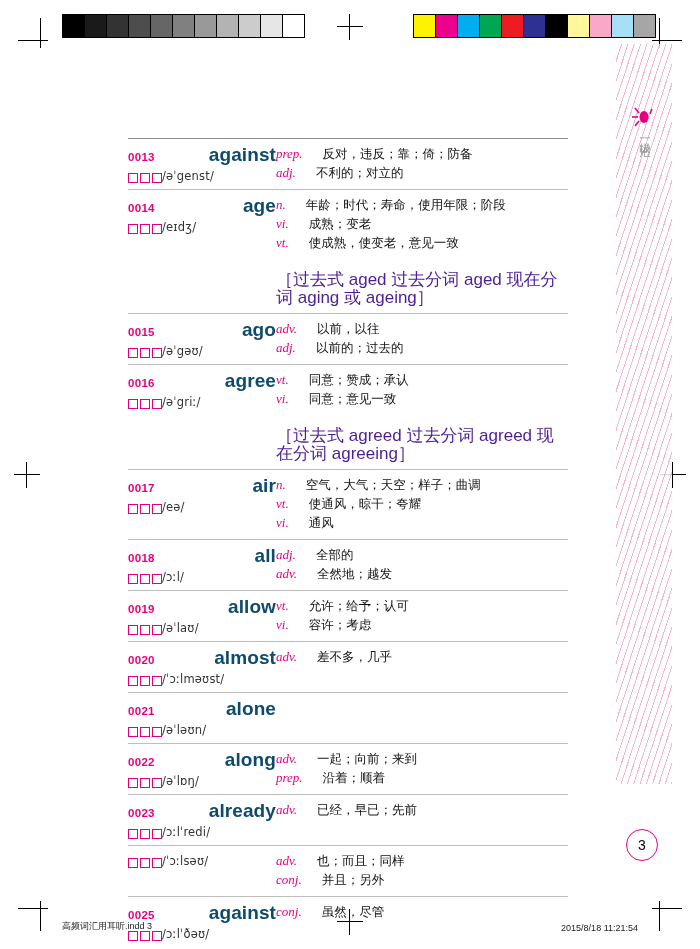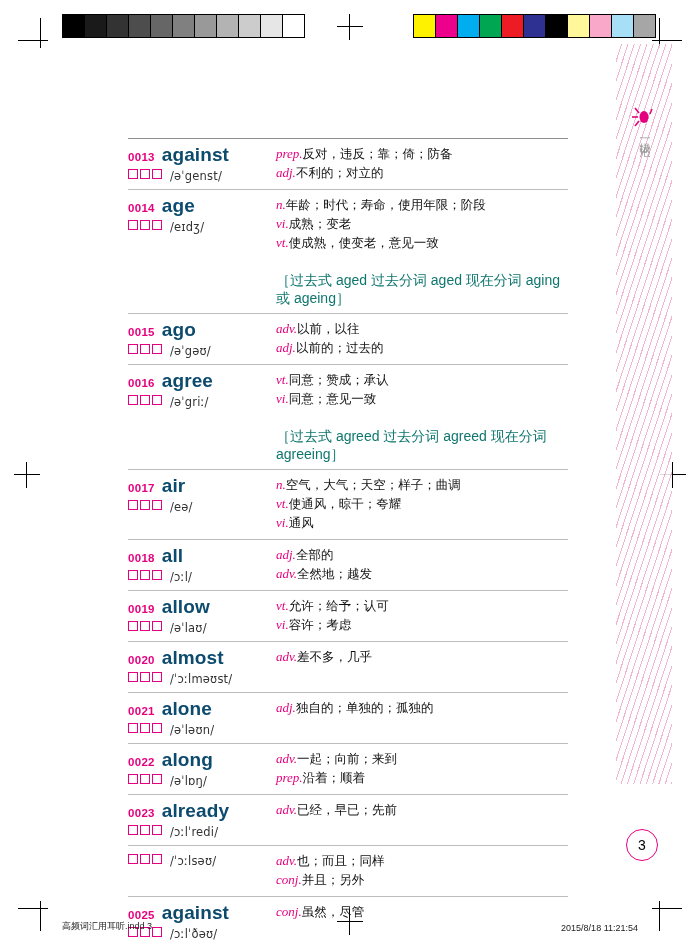--- a/index.html
+++ b/index.html
@@ -105,37 +105,38 @@
     border-top: 1px solid #8e8e8e;
   }
   .entry-left {
     width: 148px;
     flex: 0 0 148px;
   }
   .num-row {
     display: flex;
     align-items: baseline;
     gap: 7px;
+    justify-content: space-between;
   }
   .num {
     color: #e5007f;
     font-size: 11.5px;
     font-weight: bold;
     letter-spacing: .3px;
   }
   .headword {
     font-size: 19px;
     font-weight: bold;
     color: #0c4a6e;
     letter-spacing: .1px;
   }
   .phon-row {
     display: flex;
-    align-items: flex-start;
-    gap: 8px;
+    align-items: flex-end;
+    gap: 0;
     margin-top: 3px;
   }
   .boxes {
     display: flex;
     gap: 2px;
   }
   .boxes i {
     display: block;
     width: 8px;
     height: 8px;
@@ -156,25 +157,25 @@
     color: #111;
     line-height: 18px;
     margin-bottom: 1px;
     font-family: "Liberation Sans", sans-serif;
   }
   .pos {
     color: #e5007f;
     font-style: italic;
     font-family: "Liberation Serif", serif;
     font-size: 13px;
-    margin-right: 0;
+    margin-right: 20px;
   }
   .note {
-    font-size: 14px;
-    color: #0f766e;
+    font-size: 17px;
+    color: #4c1d95;
     line-height: 18px;
     margin-top: 19px;
   }
 
   
   .page-num {
     position: absolute;
     right: 42px;
     bottom: 88px;
     width: 30px;
@@ -443,21 +444,20 @@
         <div class="phon-row">
           <span class="boxes">
             <i></i>
             <i></i>
             <i></i>
           </span>
           <span class="phon">/əˈləʊn/</span>
         </div>
       </div>
       <div class="entry-right">
-        <div class="sense"><span class="pos">adj.</span><span>独自的；单独的；孤独的</span></div>
       </div>
     </div>
     <div class="entry">
       <div class="entry-left">
         <div class="num-row">
           <span class="num">0022</span>
           <span class="headword">along</span>
         </div>
         <div class="phon-row">
           <span class="boxes">

